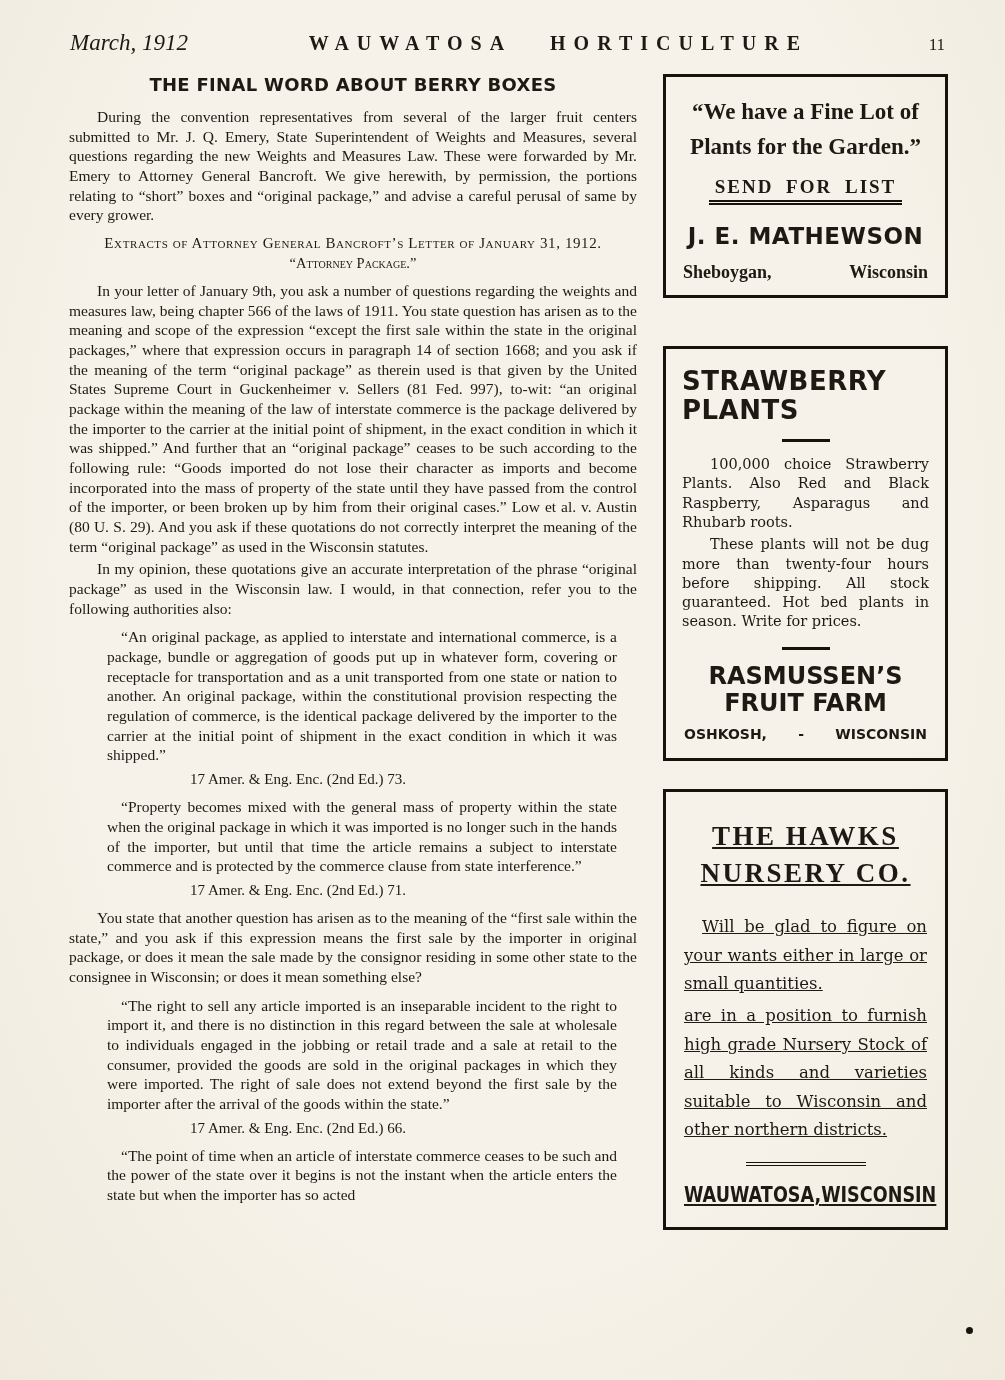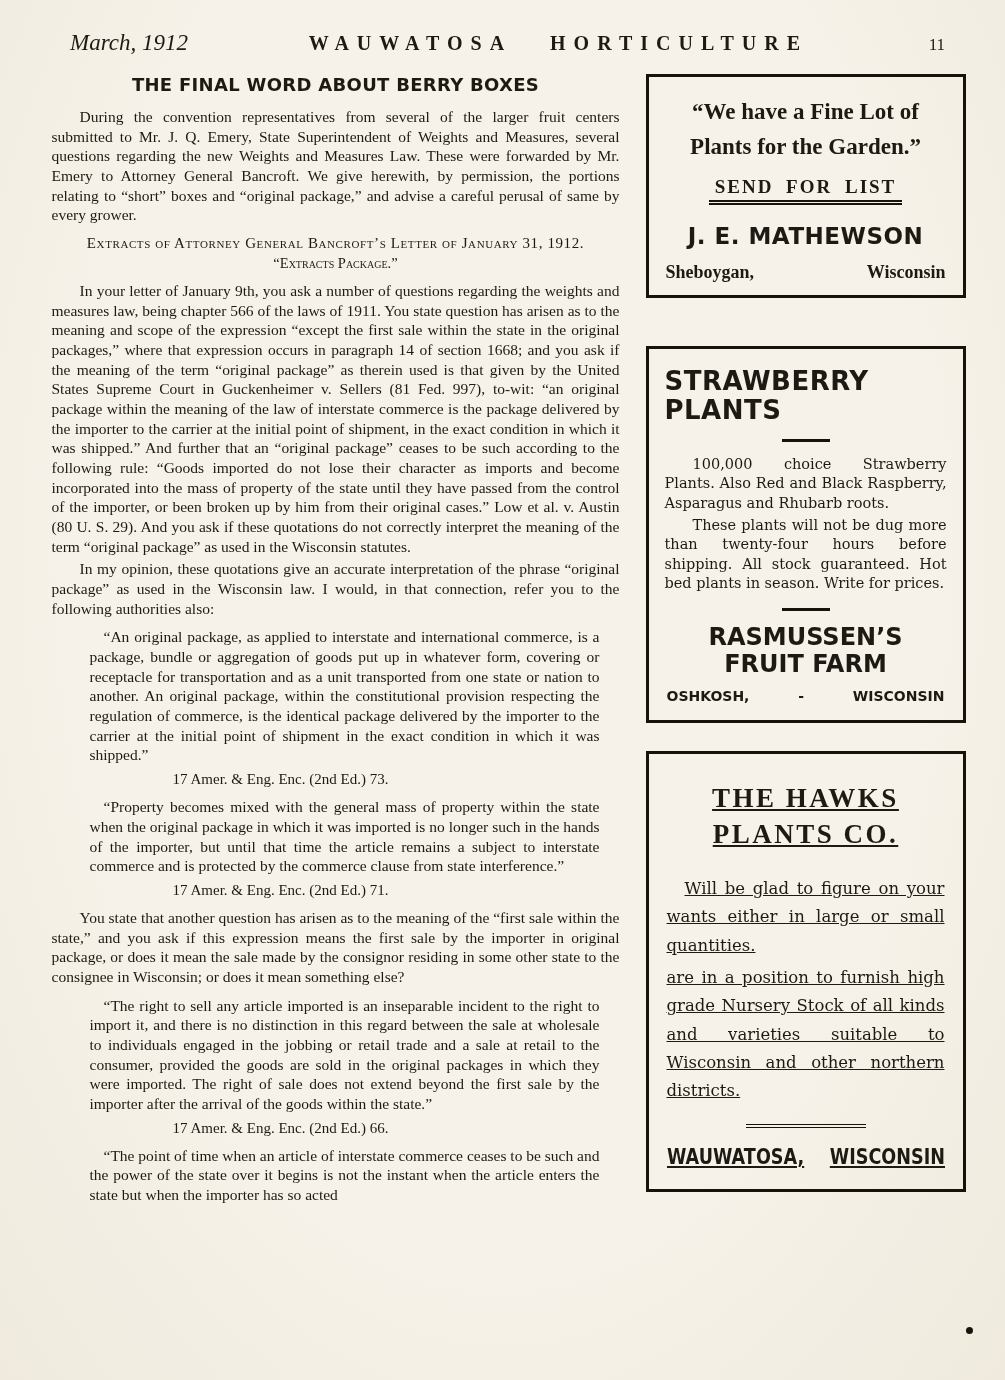--- a/index.html
+++ b/index.html
@@ -55,21 +55,21 @@
   .quote {
     font-size: 15.5px; line-height: 1.27; text-align: justify;
     margin: 9px 20px 6px 38px; text-indent: 14px;
   }
   .citation {
     font-size: 15px; text-align: center; margin: 2px 110px 9px 0;
     text-indent: 0;
   }
 
   
-  .ads { width: 320px; flex: none; padding-top: 2px; }
+  .ads { width: 285px; flex: none; padding-top: 2px; }
   .ad { border: 3px solid #16130d; background: transparent; }
 
   .ad-mathewson { padding: 16px 15px 12px; text-align: center; }
   .mathewson-headline {
     font-family: "Liberation Serif", serif;
     font-weight: bold; font-size: 23px; line-height: 1.5;
     margin: 2px 2px 12px;
   }
   .mathewson-cta { margin: 4px 0 2px; }
   .mathewson-cta .underlined {
@@ -148,21 +148,21 @@
     <h1 class="pub-title">WAUWATOSA HORTICULTURE</h1>
     <span class="page-number">11</span>
   </header>
 
   <div class="columns">
 
     <main class="article">
       <h2 class="article-title">THE FINAL WORD ABOUT BERRY BOXES</h2>
       <p class="body-text">During the convention representatives from several of the larger fruit centers submitted to Mr. J. Q. Emery, State Superintendent of Weights and Measures, several questions regarding the new Weights and Measures Law. These were forwarded by Mr. Emery to Attorney General Bancroft. We give herewith, by permission, the portions relating to “short” boxes and “original package,” and advise a careful perusal of same by every grower.</p>
       <p class="section-heading">Extracts of Attorney General Bancroft’s Letter of January 31, 1912.</p>
-      <p class="section-subheading">“Extracts Package.”</p>
+      <p class="section-subheading">“Attorney Package.”</p>
       <p class="body-text">In your letter of January 9th, you ask a number of questions regarding the weights and measures law, being chapter 566 of the laws of 1911. You state question has arisen as to the meaning and scope of the expression “except the first sale within the state in the original packages,” where that expression occurs in paragraph 14 of section 1668; and you ask if the meaning of the term “original package” as therein used is that given by the United States Supreme Court in Guckenheimer v. Sellers (81 Fed. 997), to-wit: “an original package within the meaning of the law of interstate commerce is the package delivered by the importer to the carrier at the initial point of shipment, in the exact condition in which it was shipped.” And further that an “original package” ceases to be such according to the following rule: “Goods imported do not lose their character as imports and become incorporated into the mass of property of the state until they have passed from the control of the importer, or been broken up by him from their original cases.” Low et al. v. Austin (80 U. S. 29). And you ask if these quotations do not correctly interpret the meaning of the term “original package” as used in the Wisconsin statutes.</p>
       <p class="body-text">In my opinion, these quotations give an accurate interpretation of the phrase “original package” as used in the Wisconsin law. I would, in that connection, refer you to the following authorities also:</p>
       <blockquote class="quote">“An original package, as applied to interstate and international commerce, is a package, bundle or aggregation of goods put up in whatever form, covering or receptacle for transportation and as a unit transported from one state or nation to another. An original package, within the constitutional provision respecting the regulation of commerce, is the identical package delivered by the importer to the carrier at the initial point of shipment in the exact condition in which it was shipped.”</blockquote>
       <p class="citation">17 Amer. &amp; Eng. Enc. (2nd Ed.) 73.</p>
       <blockquote class="quote">“Property becomes mixed with the general mass of property within the state when the original package in which it was imported is no longer such in the hands of the importer, but until that time the article remains a subject to interstate commerce and is protected by the commerce clause from state interference.”</blockquote>
       <p class="citation">17 Amer. &amp; Eng. Enc. (2nd Ed.) 71.</p>
       <p class="body-text">You state that another question has arisen as to the meaning of the “first sale within the state,” and you ask if this expression means the first sale by the importer in original package, or does it mean the sale made by the consignor residing in some other state to the consignee in Wisconsin; or does it mean something else?</p>
       <blockquote class="quote">“The right to sell any article imported is an inseparable incident to the right to import it, and there is no distinction in this regard between the sale at wholesale to individuals engaged in the jobbing or retail trade and a sale at retail to the consumer, provided the goods are sold in the original packages in which they were imported. The right of sale does not extend beyond the first sale by the importer after the arrival of the goods within the state.”</blockquote>
       <p class="citation">17 Amer. &amp; Eng. Enc. (2nd Ed.) 66.</p>
       <blockquote class="quote">“The point of time when an article of interstate commerce ceases to be such and the power of the state over it begins is not the instant when the article enters the state but when the importer has so acted</blockquote>
@@ -196,21 +196,21 @@
         <div class="ras-loc">
           <span>OSHKOSH,</span>
           <span>-</span>
           <span>WISCONSIN</span>
         </div>
       </div>
 
       <div class="ad ad-hawks">
         <div class="hawks-name">
           <div>THE HAWKS</div>
-          <div>PLANTS CO.</div>
+          <div>NURSERY CO.</div>
         </div>
         <p class="hawks-body indent">Will be glad to figure on your wants either in large or small quantities.</p>
         <p class="hawks-body">are in a position to furnish high grade Nursery Stock of all kinds and varieties suitable to Wisconsin and other northern districts.</p>
         <div class="hawks-rule"></div>
         <div class="hawks-loc">
           <span>WAUWATOSA,</span>
           <span>WISCONSIN</span>
         </div>
       </div>
 

